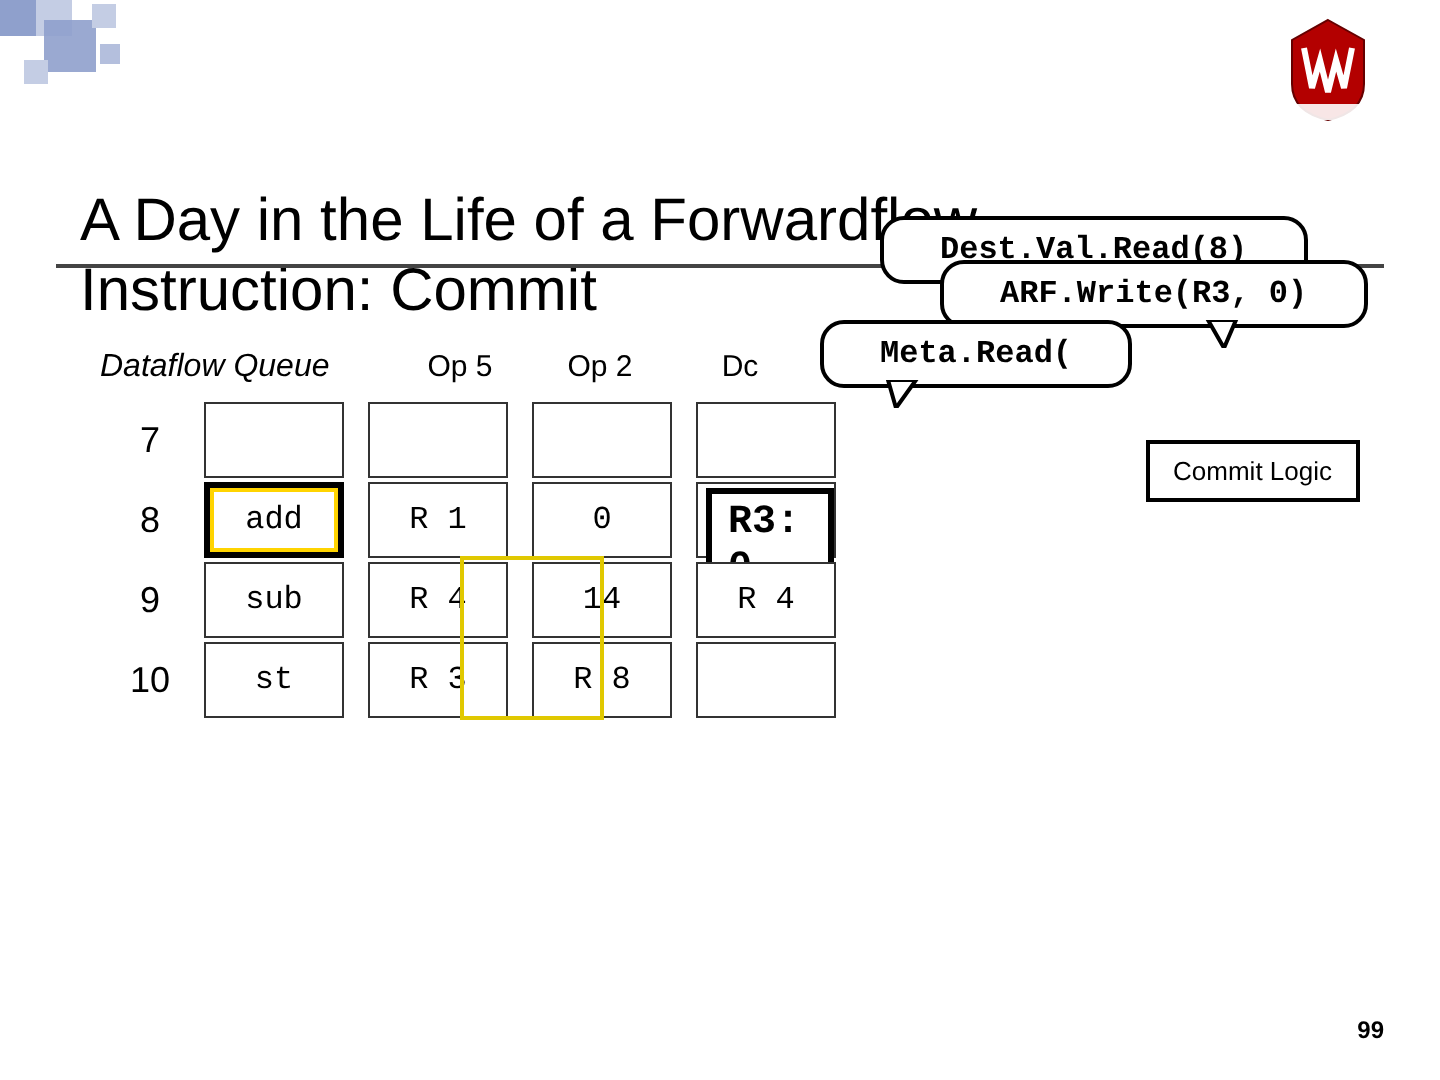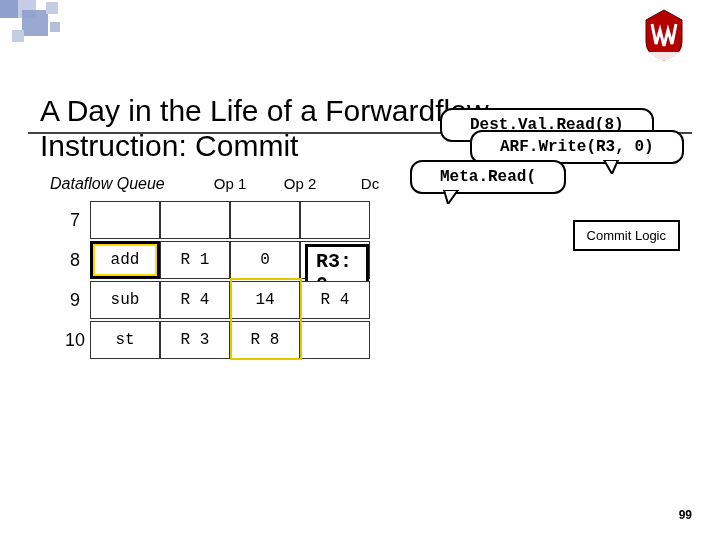--- a/index.html
+++ b/index.html
@@ -100,20 +100,21 @@
   }
   .row .cell {
     width: 70px; height: 38px;
     border: 1px solid #333;
     display: flex;
     align-items: center;
     justify-content: center;
     font-size: 16px;
     background: #fff;
     position: relative;
+    margin-left: 12px;
   }
   .row .cell.mono { font-family: "Courier New", monospace; }
   .highlight-cell {
     border: 3px solid #000 !important;
   }
   .highlight-yellow {
     box-shadow: inset 0 0 0 2px #ffd400;
   }
   .dest-cell {
     width: 82px;
@@ -186,21 +187,21 @@
   </div>
 </div>
 
 <div class="commit-logic">
   <span>Commit Logic</span>
 </div>
 
 <div class="queue-label">Dataflow Queue</div>
 
 <div class="col-headers">
-  <div class="ch">Op 1</div>
+  <div class="ch">Op 5</div>
   <div class="ch">Op 2</div>
   <div class="ch">Dc</div>
 </div>
 
 <div class="table">
 
   <div class="row">
     <div class="idx">7</div>
     <div class="cell mono"></div>
     <div class="cell mono"></div>

